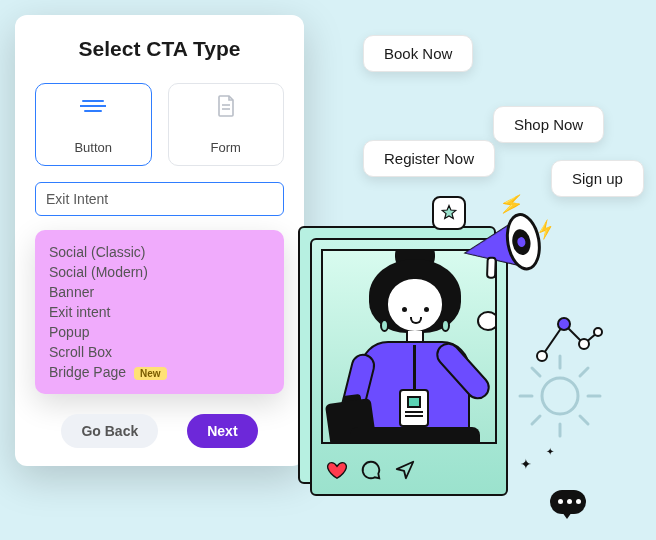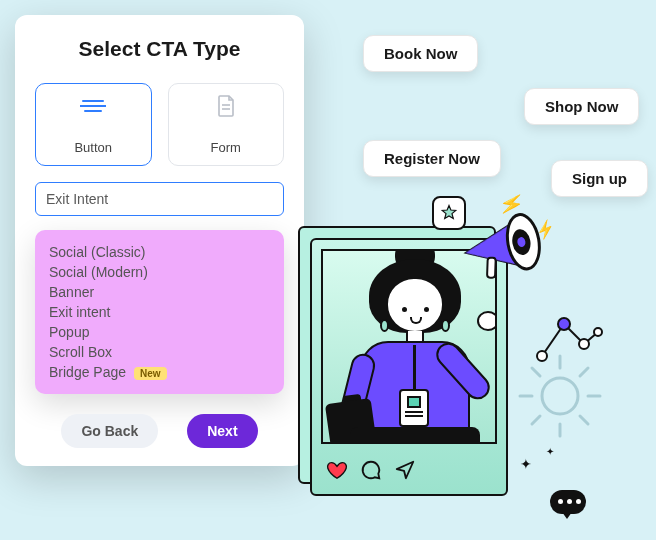--- a/index.html
+++ b/index.html
@@ -96,21 +96,21 @@
   .btn-primary { background: #6d28d9; color: #fff; }
 
   
   .pill {
     position: absolute;
     background: #fff;
     border: 1px solid #e6e6e6;
     border-radius: 10px;
     padding: 9px 20px;
     font-size: 15px;
-    font-weight: 700;
+    font-weight: 400;
     color: #1a1a1a;
     box-shadow: 0 4px 12px rgba(0,0,0,0.1);
   }
 
   
   .illu { position: absolute; left: 300px; top: 196px; width: 300px; height: 330px; }
 
   .gear {
     position: absolute;
     width: 100px; height: 100px;
@@ -244,21 +244,21 @@
     </div>
   </div>
 
   <div class="footer-buttons">
     <button class="btn btn-secondary">Go Back</button>
     <button class="btn btn-primary">Next</button>
   </div>
 </div>
 
 <div class="pill" style="left:363px; top:35px;">Book Now</div>
-<div class="pill" style="left:493px; top:88px;margin-left:31px;">Shop Now</div>
+<div class="pill" style="left:493px; top:106px;">Shop Now</div>
 <div class="pill" style="left:363px; top:140px;">Register Now</div>
 <div class="pill" style="left:551px; top:160px;">Sign up</div>
 
 <div class="illu">
 
   <svg class="gear" viewBox="0 0 100 100">
     <g fill="none" stroke="#a9cdd5" stroke-width="3">
       <circle cx="50" cy="50" r="18"></circle>
       <path d="M50 10v12M50 78v12M10 50h12M78 50h12M22 22l8 8M70 70l8 8M78 22l-8 8M30 70l-8 8" stroke-linecap="round"></path>
     </g>

